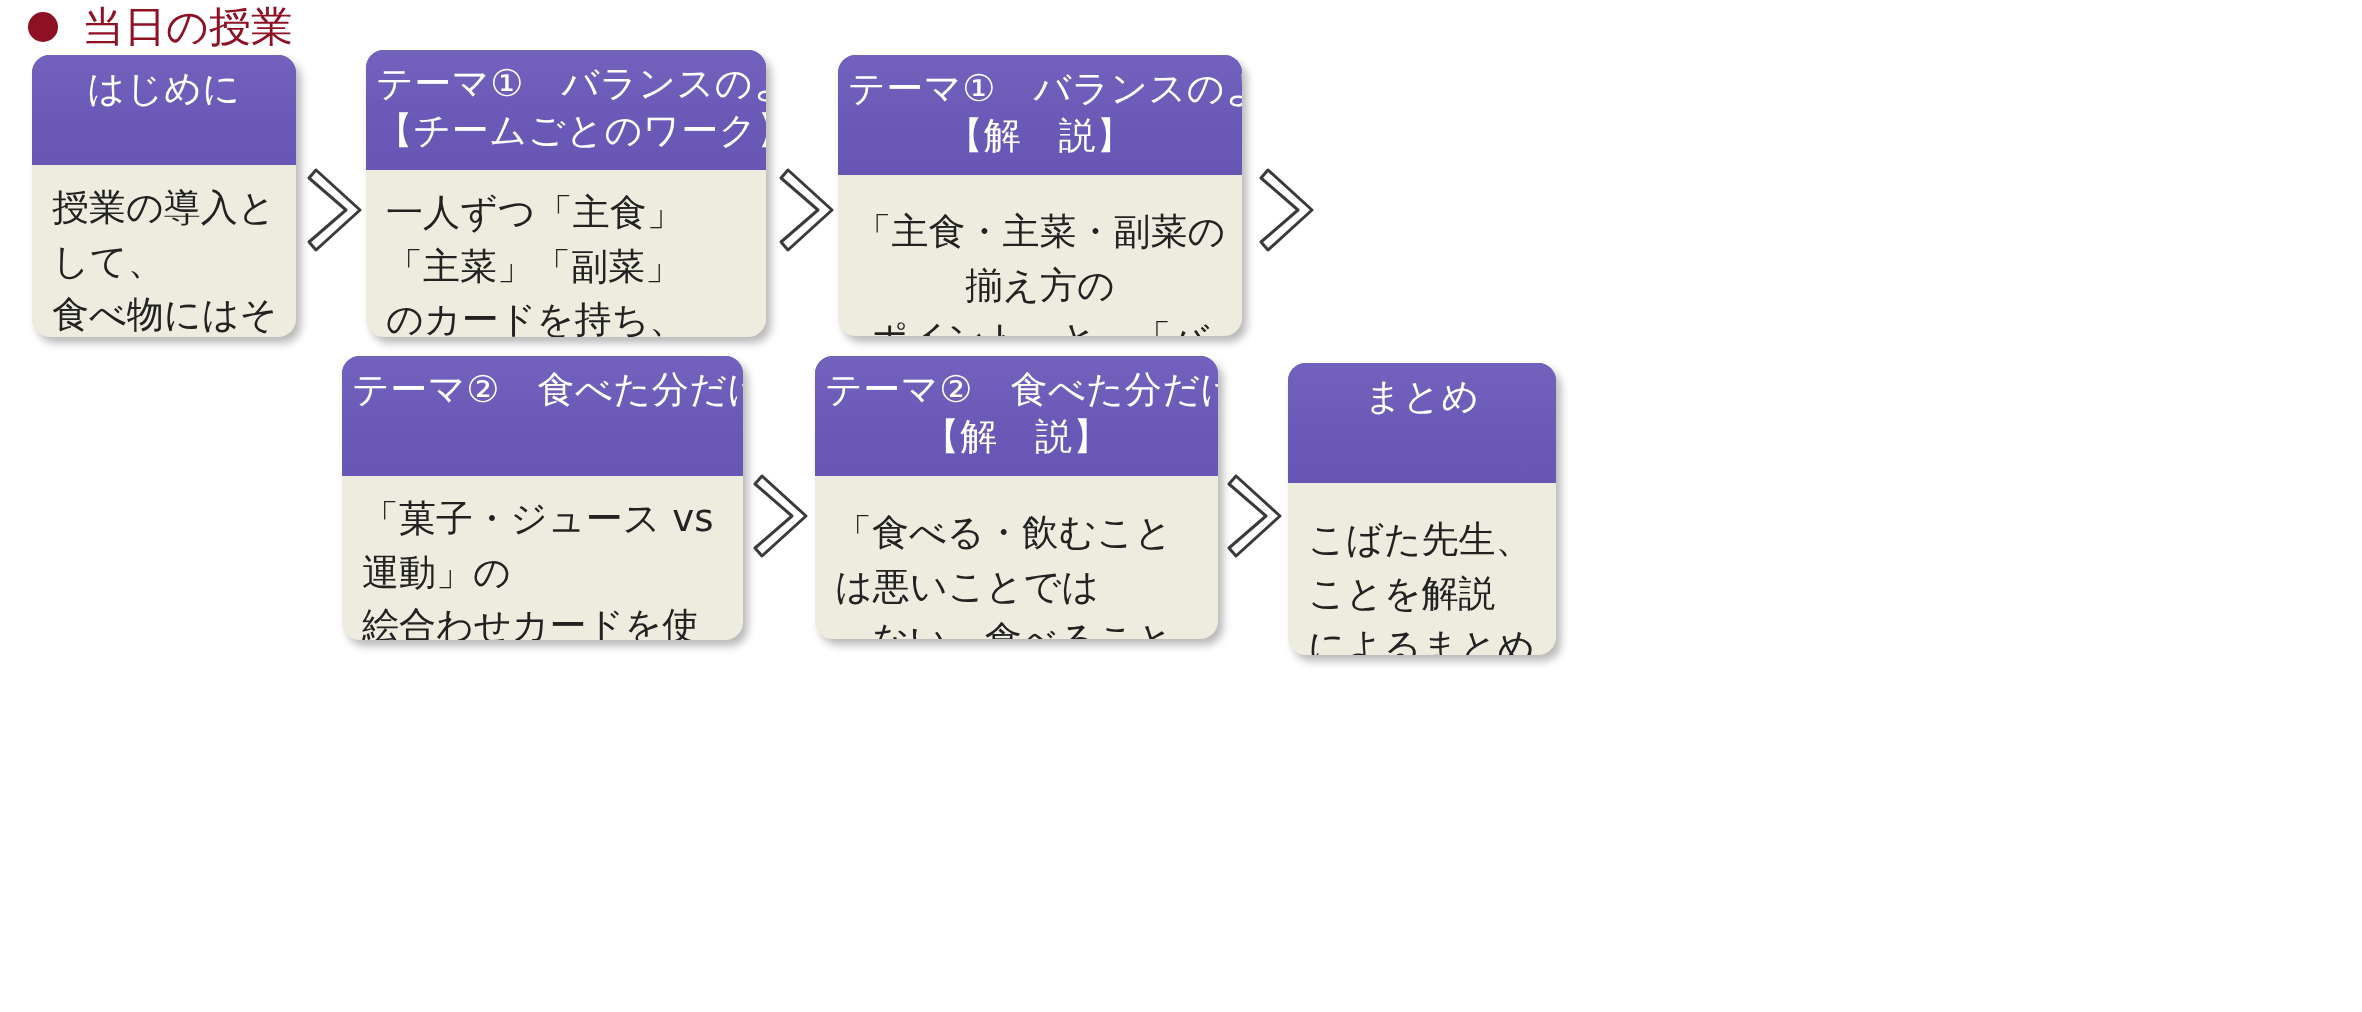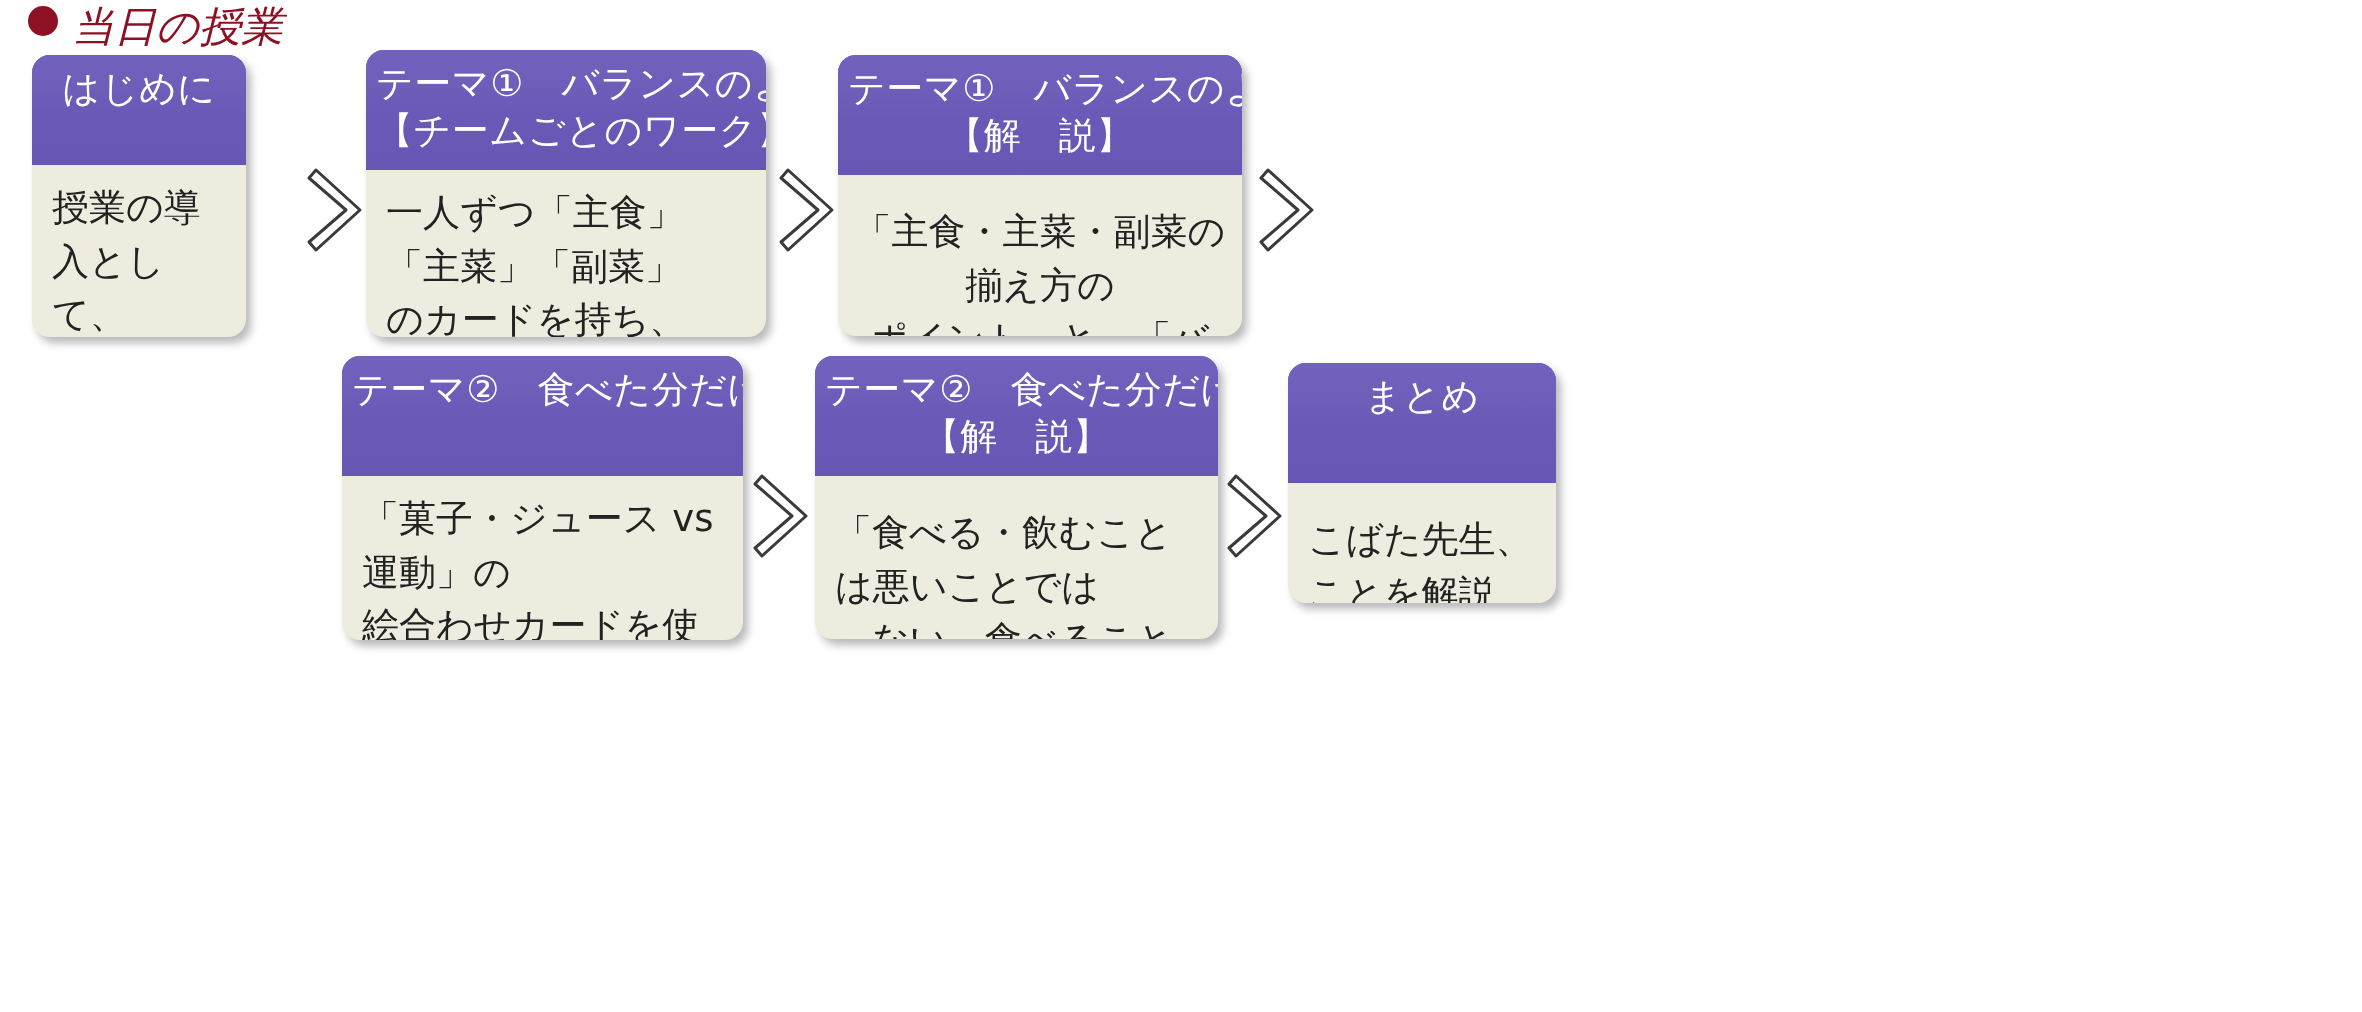--- a/index.html
+++ b/index.html
@@ -14,26 +14,26 @@
     overflow: hidden;
     position: relative;
   }
 
   
   .page-title {
     position: absolute;
     left: 28px;
     top: 6px;
     display: flex;
-    gap: 14px;
+    align-items: center;
+    gap: 24px;
     color: #8d1023;
     font-size: 42px;
     line-height: 1;
     white-space: nowrap;
-    font-style: italic;
   }
   .title-bullet {
     width: 30px;
     height: 30px;
     border-radius: 50%;
     background: #8d1023;
     display: inline-block;
     flex: none;
   }
 
@@ -87,26 +87,26 @@
 
   
   .chevron {
     position: absolute;
     width: 62px;
     height: 96px;
   }
   .chevron svg { display: block; width: 100%; height: 100%; }
 
   
-  #card-1 { left: 32px;   top: 55px;  width: 214px; height: 282px; }
+  #card-1 { left: 32px;   top: 55px;  width: 264px; height: 282px; }
   #card-2 { left: 366px;  top: 50px;  width: 400px; height: 287px; }
   #card-3 { left: 838px;  top: 55px;  width: 404px; height: 281px; }
   #card-4 { left: 342px;  top: 356px; width: 401px; height: 284px; }
   #card-5 { left: 815px;  top: 356px; width: 403px; height: 283px; }
-  #card-6 { left: 1288px; top: 363px; width: 268px; height: 240px; }
+  #card-6 { left: 1288px; top: 363px; width: 268px; height: 292px; }
 
   #chev-1 { left: 306px;  top: 162px; }
   #chev-2 { left: 778px;  top: 162px; }
   #chev-3 { left: 1258px; top: 162px; }
   #chev-4 { left: 752px;  top: 468px; }
   #chev-5 { left: 1226px; top: 468px; }
 </style>
 </head>
 <body>
 

